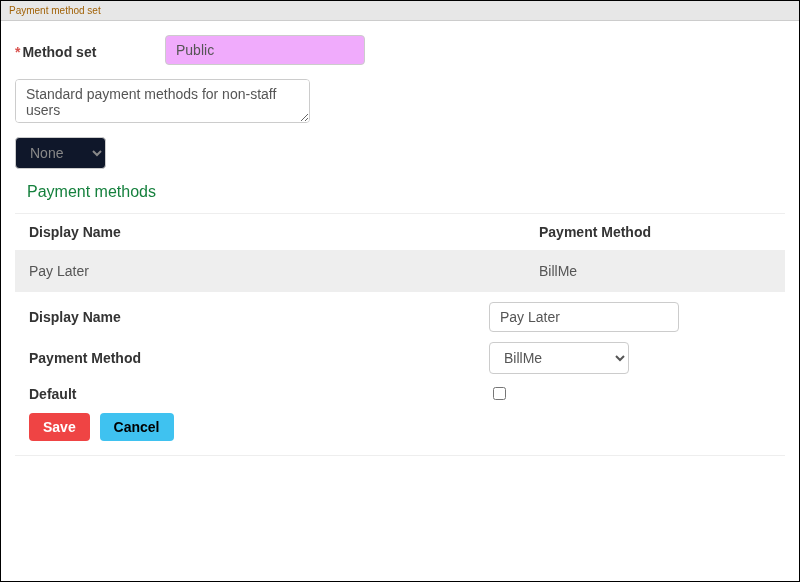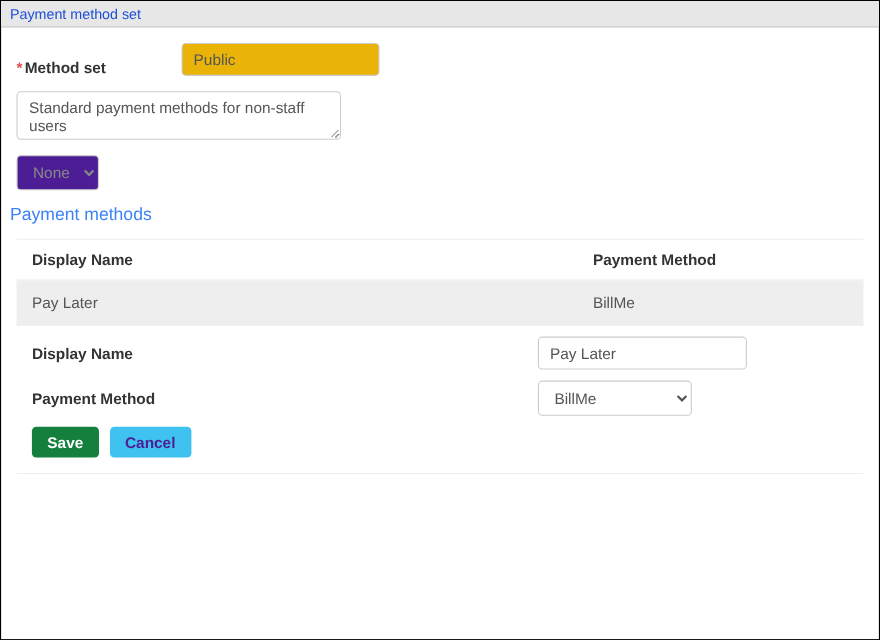--- a/index.html
+++ b/index.html
@@ -11,29 +11,29 @@
     color: #333;
     background: #fff;
     width: 800px;
     height: 582px;
     border: 1px solid #000;
   }
   .panel-header {
     background: #e7e7e7;
     border-bottom: 1px solid #ccc;
     padding: 4px 8px;
-    font-size: 13px;
-    color: #1d4ed8;
+    font-size: 10px;
+    color: #a16207;
   }
   .form-area {
     padding: 14px 14px 0 14px;
   }
   .form-row {
     display: flex;
-    align-items: flex-end;
+    align-items: center;
     margin-bottom: 14px;
   }
   .form-label {
     width: 150px;
     font-weight: 600;
     color: #333;
     padding-top: 4px;
   }
   .req-star {
     color: #d9534f;
@@ -42,39 +42,39 @@
   .text-input, .text-area, .select {
     border: 1px solid #ccc;
     border-radius: 4px;
     padding: 6px 10px;
     font-size: 14px;
     color: #555;
     background: #fff;
     font-family: inherit;
   }
   .method-set-input {
-    width: 180px;
-    background: #eab308;
+    width: 200px;
+    background: #f0abfc;
     color: #555;
   }
   .text-area {
     width: 295px;
     height: 44px;
     resize: both;
   }
   .select-small {
-    width: 75px;
-    background: #4c1d95;
+    width: 91px;
+    background: #0f172a;
     color: #888;
   }
   .section-heading {
     font-size: 16px;
-    color: #3b82f6;
+    color: #15803d;
     margin: 6px 0 12px 0;
-    padding-left: 8px;
+    padding-left: 26px;
   }
   .methods-area {
     padding: 0 14px;
   }
   .table-header {
     display: flex;
     padding: 10px 14px;
     font-weight: 600;
     color: #333;
     border-top: 1px solid #eee;
@@ -113,27 +113,27 @@
   }
   .btn {
     border: none;
     border-radius: 4px;
     padding: 6px 14px;
     font-weight: 600;
     font-size: 14px;
     cursor: pointer;
   }
   .btn-save {
-    background: #15803d;
+    background: #ef4444;
     color: #fff;
     margin-right: 6px;
   }
   .btn-cancel {
     background: #3fc2f0;
-    color: #4c1d95;
+    color: #000000;
   }
   .checkbox {
     accent-color: #555;
   }
 </style>
 </head>
 <body>
 
 <div class="panel-header">Payment method set</div>
 
@@ -175,20 +175,24 @@
     <div class="edit-row">
       <div class="edit-label">Display Name</div>
       <input type="text" class="text-input edit-input" value="Pay Later" style="">
     </div>
     <div class="edit-row">
       <div class="edit-label">Payment Method</div>
       <select class="text-input edit-select">
         <option>BillMe</option>
       </select>
     </div>
+    <div class="edit-row">
+      <div class="edit-label">Default</div>
+      <input type="checkbox" class="checkbox" style="">
+    </div>
     <div>
       <button class="btn btn-save">Save</button>
       <button class="btn btn-cancel">Cancel</button>
     </div>
   </div>
 
 
 
 </div>
 

